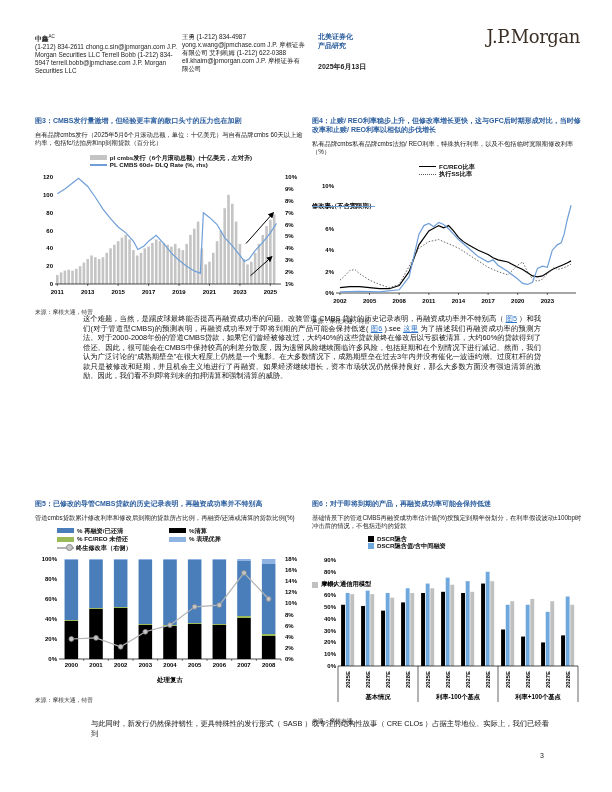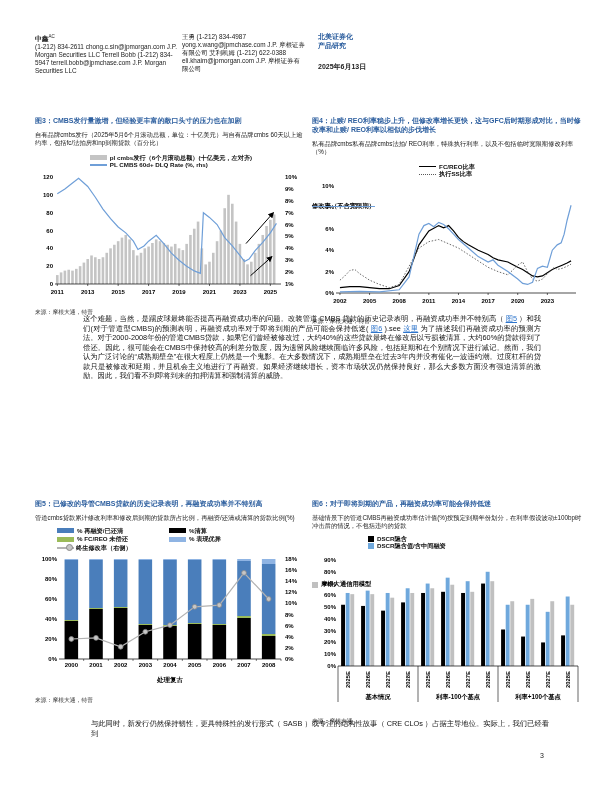--- a/index.html
+++ b/index.html
@@ -51,20 +51,21 @@
     <span>(1-212) 834-2611 chong.c.sin@jpmorgan.com J.P. Morgan Securities LLC Terrell Bobb (1-212) 834-5947 terrell.bobb@jpmchase.com J.P. Morgan Securities LLC</span>
   </div>
   <div class="an-col" style="left:182px;width:123px;">
     <span>王勇 (1-212) 834-4987 yong.x.wang@jpmchase.com J.P. 摩根证券有限公司 艾利凯姆 (1-212) 622-0388 eli.khaim@jpmorgan.com J.P. 摩根证券有限公司</span>
   </div>
   <div class="sec">
     <div>北美证券化</div>
     <div>产品研究</div>
   </div>
   <div class="date">2025年6月13日</div>
+  <div class="logo">J.P.Morgan</div>
 
   <div class="fig" style="left:35px;top:117px;">
     <div class="fig-title">图3：CMBS发行量激增，但经验更丰富的敞口头寸的压力也在加剧</div>
     <div class="fig-sub">自有品牌cmbs发行（2025年5月6个月滚动总额，单位：十亿美元）与自有品牌cmbs 60天以上逾约率，包括fc/法拍房和np到期贷款（百分比）</div>
     <div class="legend-center">
       <span class="legend-box">
         <span class="lg-row">
           <span class="sw bar" style="background: rgb(196, 196, 196);"></span>
           <span>pl cmbs发行（6个月滚动总额）(十亿美元，左对齐)</span>
         </span>

